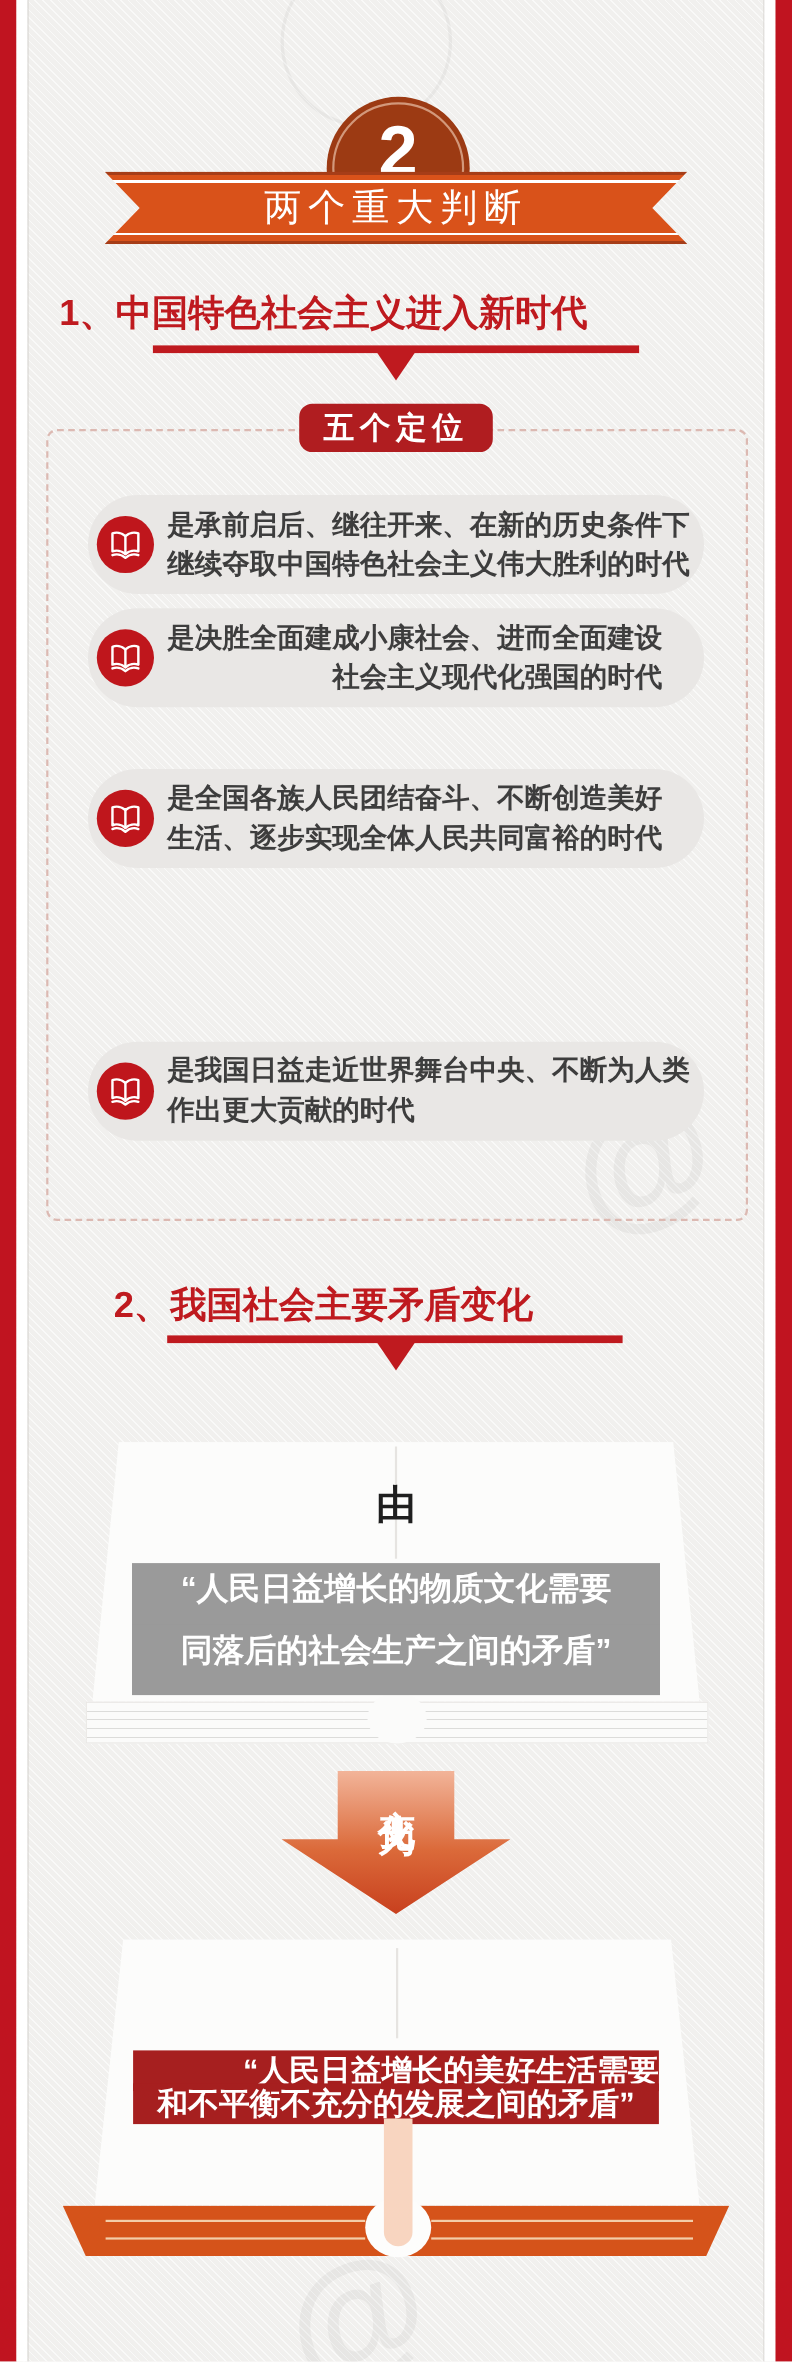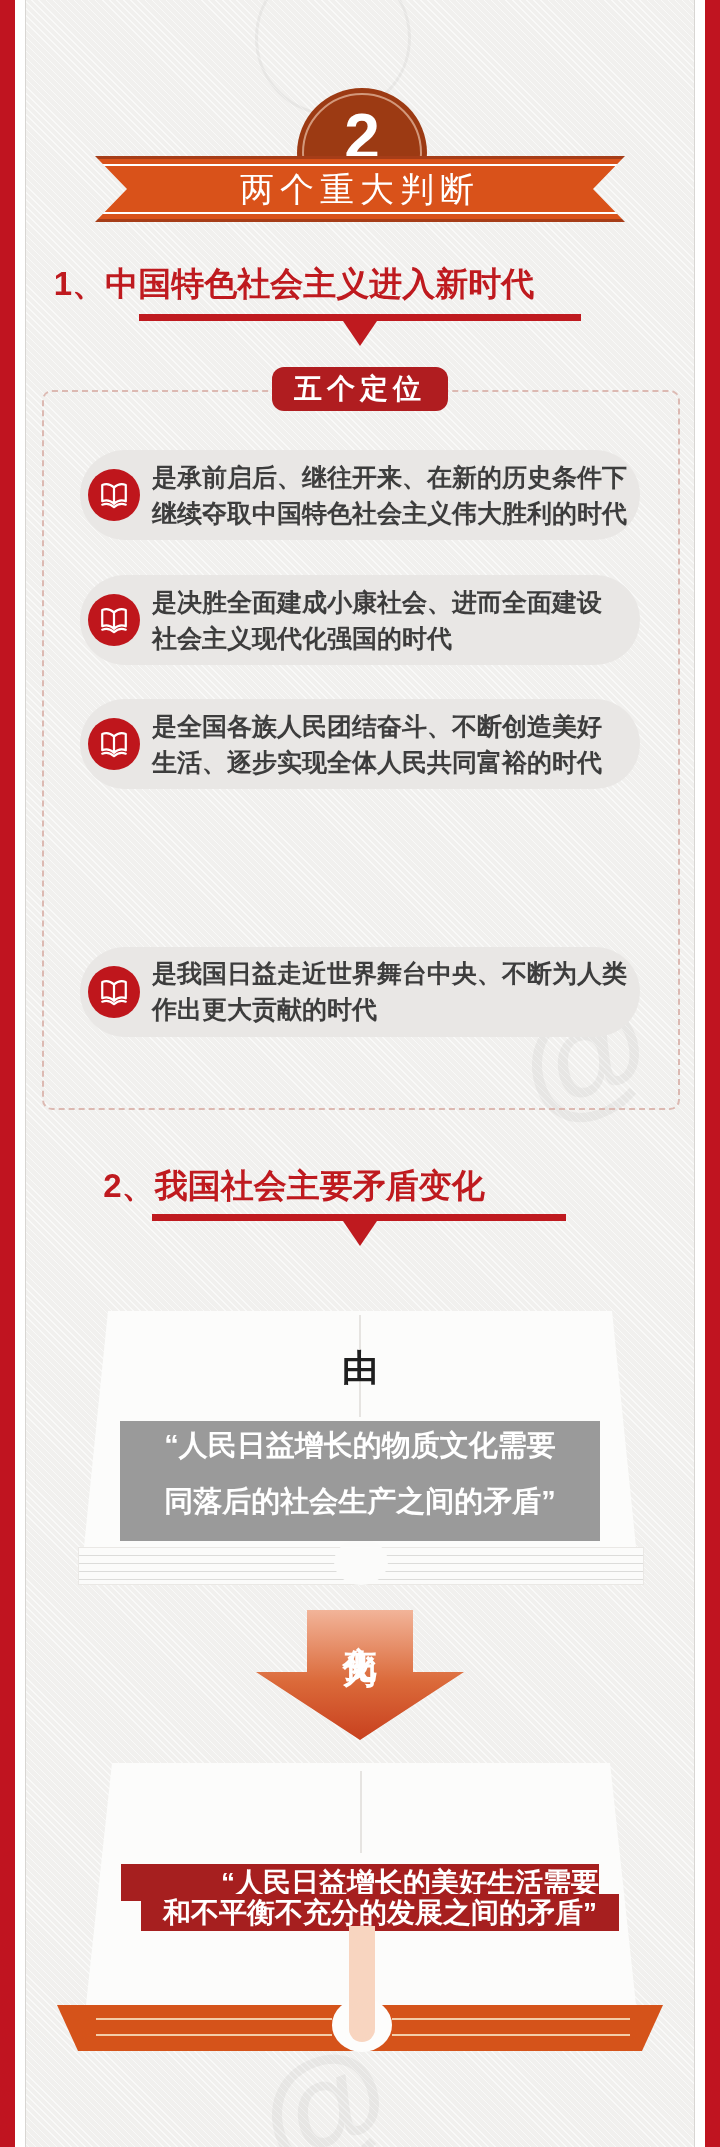--- a/index.html
+++ b/index.html
@@ -128,21 +128,21 @@
           <g fill="none" stroke="#fff" stroke-width="3.2" stroke-linejoin="round" stroke-linecap="round">
             <path d="M26 15 C21 10.5 14 9.5 9 11.5 L9 35 C14 33 21 34 26 38.5 C31 34 38 33 43 35 L43 11.5 C38 9.5 31 10.5 26 15 Z"></path>
             <path d="M26 15 L26 38.5"></path>
             <path d="M9 40 C14 38 21 39 26 43.5 C31 39 38 38 43 40"></path>
           </g>
         </svg>
     </span>
     <span class="pill-text">是承前启后、继往开来、在新的历史条件下
 继续夺取中国特色社会主义伟大胜利的时代</span>
   </div>
-  <div class="abs pill" style="top:575px;">
+  <div class="abs pill" style="top:553px;text-align:right;">
     <span class="icon-circle">
       <svg viewBox="0 0 52 52">
           <g fill="none" stroke="#fff" stroke-width="3.2" stroke-linejoin="round" stroke-linecap="round">
             <path d="M26 15 C21 10.5 14 9.5 9 11.5 L9 35 C14 33 21 34 26 38.5 C31 34 38 33 43 35 L43 11.5 C38 9.5 31 10.5 26 15 Z"></path>
             <path d="M26 15 L26 38.5"></path>
             <path d="M9 40 C14 38 21 39 26 43.5 C31 39 38 38 43 40"></path>
           </g>
         </svg>
     </span>
     <span class="pill-text">是决胜全面建成小康社会、进而全面建设
@@ -186,21 +186,21 @@
   <div class="abs page-stack" style="top:1547px;">
     <span class="stack-notch"></span>
   </div>
 
   <div class="abs change-arrow">
     <span class="v-label">变化为</span>
   </div>
 
   <div class="abs book-body book2"></div>
   <div class="abs red-bar" style="top:1864px;text-align:right;">“人民日益增长的美好生活需要</div>
-  <div class="abs red-bar" style="top:1894px;margin-left:20px;">和不平衡不充分的发展之间的矛盾”</div>
+  <div class="abs red-bar" style="top:1894px;">和不平衡不充分的发展之间的矛盾”</div>
   <div class="abs book2-cover"></div>
   <div class="abs cover-line" style="left:96px;top:2018px;width:236px;"></div>
   <div class="abs cover-line" style="left:392px;top:2018px;width:238px;"></div>
   <div class="abs cover-line" style="left:96px;top:2034px;width:236px;"></div>
   <div class="abs cover-line" style="left:392px;top:2034px;width:238px;"></div>
   <div class="abs cover-notch"></div>
   <div class="abs spine-strip"></div>
 
 </div>
 

